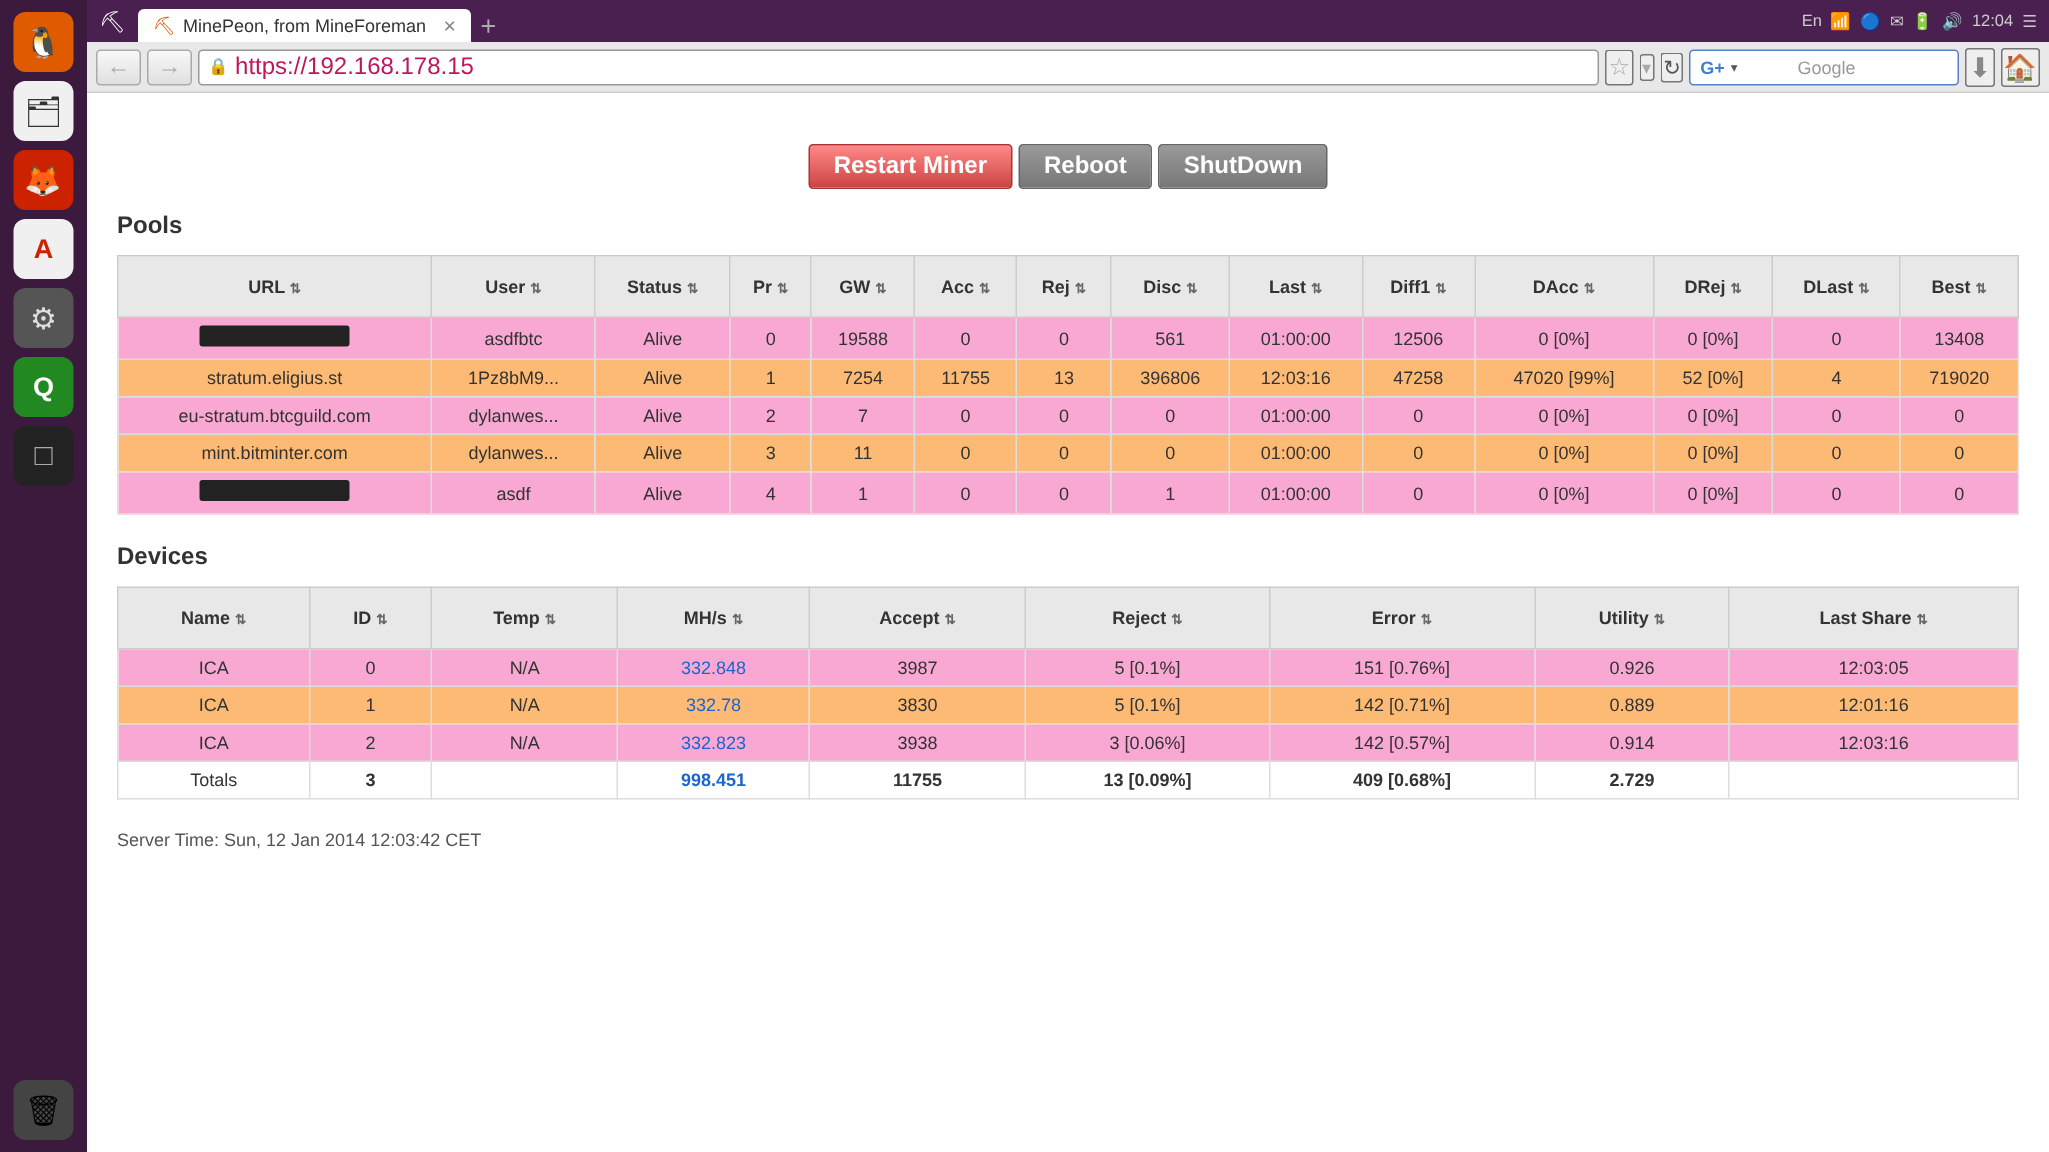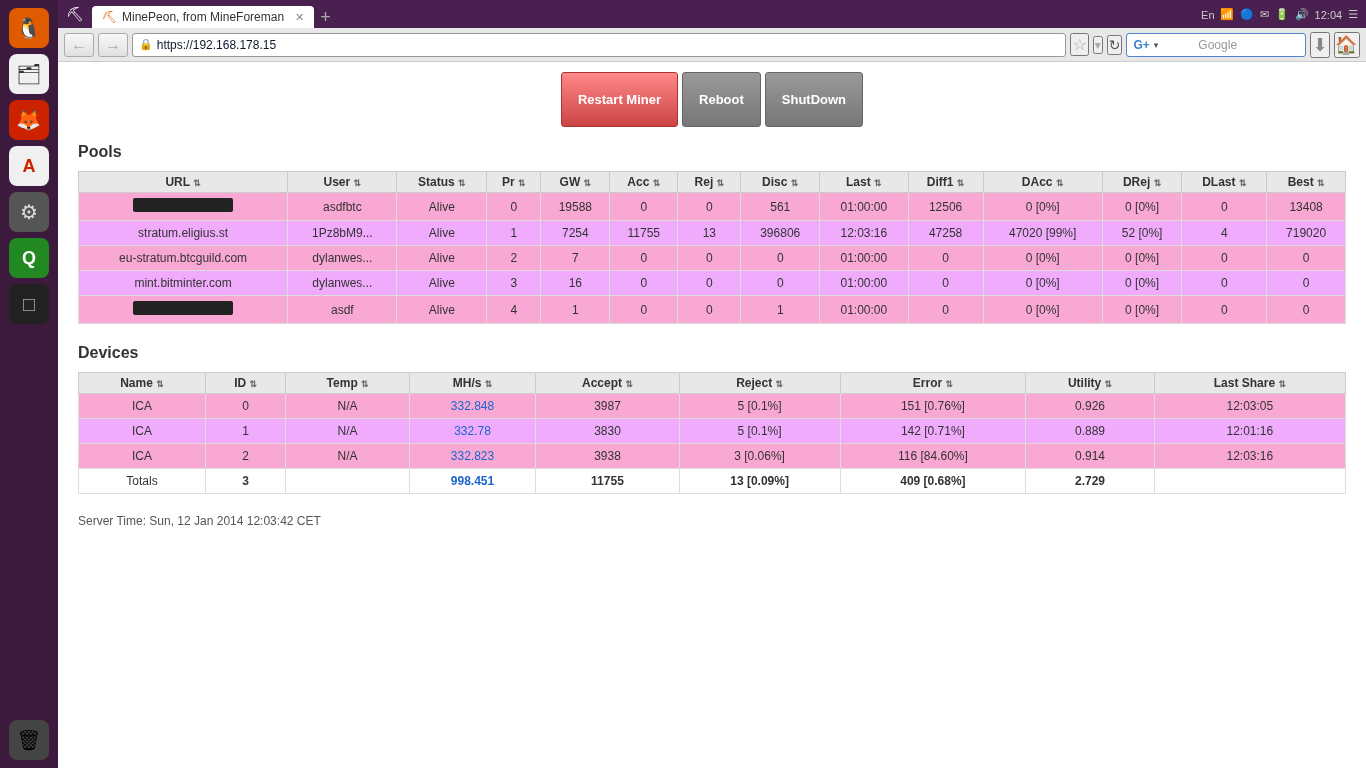--- a/index.html
+++ b/index.html
@@ -106,21 +106,21 @@
       height: 24px;
       border: 1px solid #999;
       border-radius: 3px;
       padding: 0 6px;
       font-size: 12px;
       background: #fff;
       display: flex;
       align-items: center;
       gap: 4px;
     }
-    .url-bar span { color: #0f172a; font-size: 12px; }
+    .url-bar span { color: #be185d; font-size: 16px; }
     .url-bar .lock { color: #555; font-size: 11px; }
     .star-btn { font-size: 16px; color: #aaa; cursor: pointer; }
     .refresh-btn { font-size: 14px; color: #555; cursor: pointer; }
     .search-bar {
       height: 24px;
       border: 1px solid #5580cc;
       border-radius: 3px;
       padding: 0 6px;
       font-size: 12px;
       background: #fff;
@@ -141,28 +141,29 @@
     }
 
     
     .action-buttons {
       display: flex;
       justify-content: center;
       gap: 4px;
       margin-bottom: 16px;
     }
     .action-btn {
-      padding: 19px 16px;
-      font-size: 13px;
+      padding: 5px 16px;
+      font-size: 16px;
       font-weight: bold;
       border: 1px solid #666;
       border-radius: 3px;
       cursor: pointer;
       color: #fff;
       background: linear-gradient(to bottom, #888, #666);
+      margin-top: 24px;
     }
     .action-btn.orange-btn { background: linear-gradient(to bottom, #f88, #c44); border-color: #a33; }
 
     
     .section-title {
       font-size: 16px;
       font-weight: bold;
       color: #333;
       margin-bottom: 10px;
     }
@@ -170,35 +171,35 @@
     
     table {
       width: 100%;
       border-collapse: collapse;
       margin-bottom: 20px;
       font-size: 12px;
     }
     th {
       background: #e8e8e8;
       border: 1px solid #ccc;
-      padding: 3px 6px;
+      padding: 13px 6px;
       text-align: center;
       font-weight: bold;
       color: #333;
       white-space: nowrap;
     }
     th .sort-arrow { font-size: 9px; color: #666; }
     td {
       border: 1px solid #ddd;
       padding: 5px 6px;
       text-align: center;
       color: #333;
     }
     tr.row-light { background: #f9a8d4; }
-    tr.row-white { background: #f0abfc; }
+    tr.row-white { background: #fdba74; }
     td.link-cell { color: #1a66cc; }
     .redacted-bar {
       background: #222;
       height: 14px;
       border-radius: 2px;
       display: inline-block;
       min-width: 100px;
     }
 
     
@@ -236,21 +237,21 @@
   <div class="title-bar">
     <span style="font-size:14px;">⛏</span>
     <div class="tab-bar" style="flex:1; display:flex; align-items:flex-end; background:transparent; height:28px; padding:0;">
       <div class="tab" style="font-size:12px; height:22px; background:#fff; color:#333; border-top-left-radius:4px; border-top-right-radius:4px; padding:3px 10px; display:flex; align-items:center; gap:5px;">
         <span style="font-size:12px; color:#e05a00;">⛏</span>
         <span>MinePeon, from MineForeman</span>
         <span style="color:#888; cursor:pointer; margin-left:6px; font-size:11px;">✕</span>
       </div>
       <button class="tab-add" style="background:none; border:none; font-size:18px; color:#aaa; cursor:pointer; line-height:22px; padding:0 6px;">+</button>
     </div>
-    <div style="margin-left:auto; display:flex; gap:6px; align-items:flex-end; color:#ccc; font-size:11px;">
+    <div style="margin-left:auto; display:flex; gap:6px; align-items:center; color:#ccc; font-size:11px;">
       <span>En</span>
       <span>📶</span>
       <span>🔵</span>
       <span>✉</span>
       <span>🔋</span>
       <span>🔊</span>
       <span>12:04</span>
       <span style="cursor:pointer;">☰</span>
     </div>
   </div>
@@ -350,21 +351,21 @@
     <td>0 [0%]</td>
     <td>0 [0%]</td>
     <td>0</td>
     <td>0</td>
   </tr>
           <tr class="row-white">
     <td>mint.bitminter.com</td>
     <td>dylanwes...</td>
     <td>Alive</td>
     <td>3</td>
-    <td>16</td>
+    <td>11</td>
     <td>0</td>
     <td>0</td>
     <td>0</td>
     <td>01:00:00</td>
     <td>0</td>
     <td>0 [0%]</td>
     <td>0 [0%]</td>
     <td>0</td>
     <td>0</td>
   </tr>
@@ -426,21 +427,21 @@
     <td>0.889</td>
     <td>12:01:16</td>
   </tr>
           <tr class="row-light">
     <td>ICA</td>
     <td>2</td>
     <td>N/A</td>
     <td class="link-cell">332.823</td>
     <td>3938</td>
     <td>3 [0.06%]</td>
-    <td>116 [84.60%]</td>
+    <td>142 [0.57%]</td>
     <td>0.914</td>
     <td>12:03:16</td>
   </tr>
           <tr class="totals-row">
   <td style="font-weight:normal;margin-top:24px;">Totals</td>
   <td style="font-weight:bold;">3</td>
   <td></td>
   <td class="link-cell" style="font-weight:bold;">998.451</td>
   <td style="font-weight:bold;">11755</td>
   <td style="font-weight:bold;">13 [0.09%]</td>

